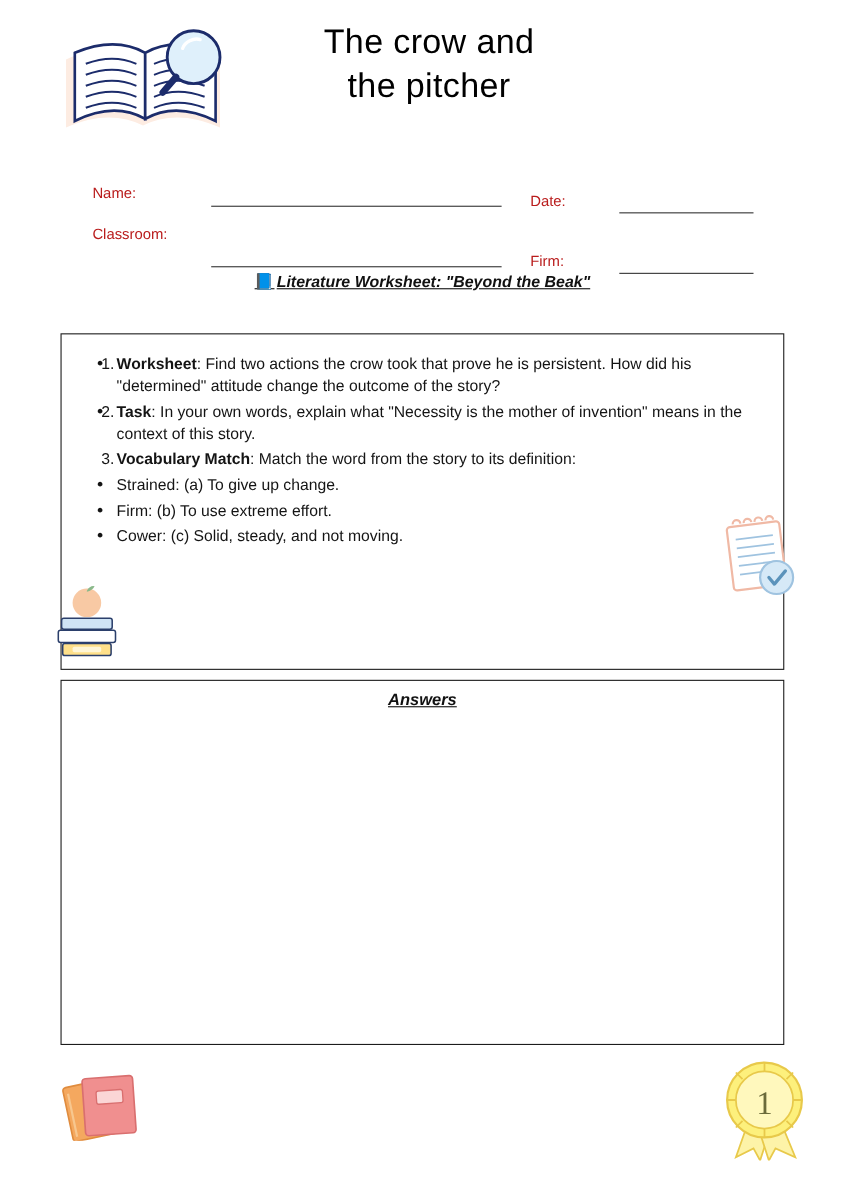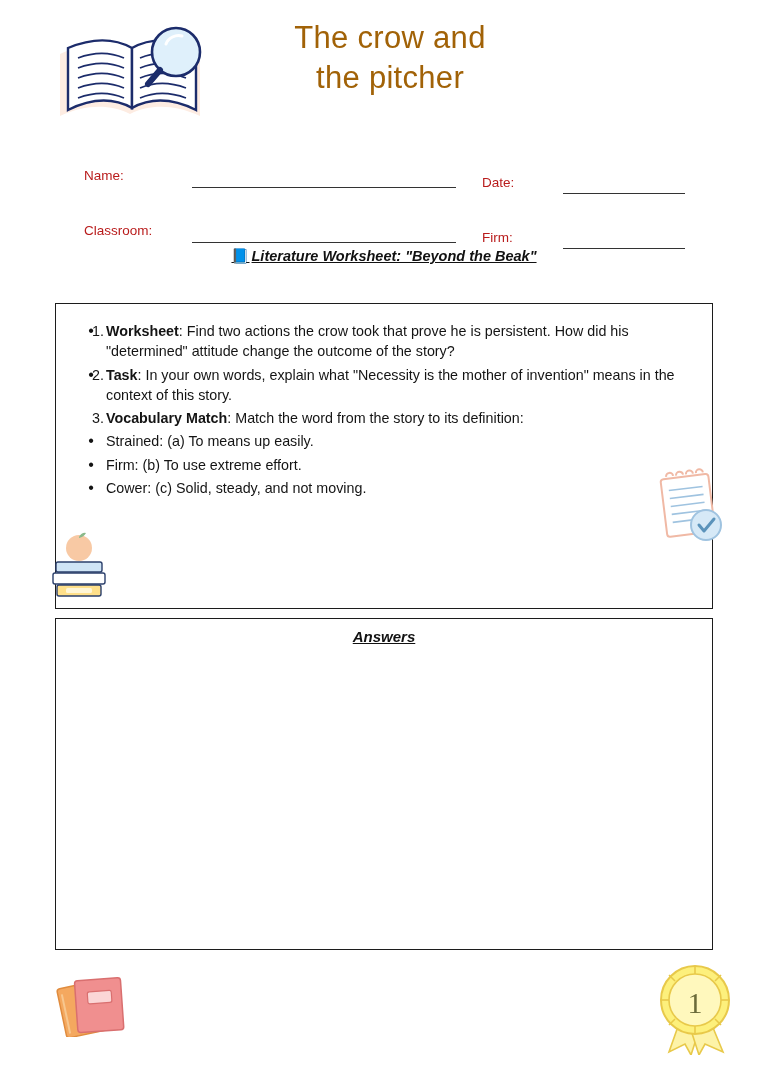--- a/index.html
+++ b/index.html
@@ -29,21 +29,21 @@
     height: 110px;
   }
   .worksheet-title {
     position: absolute;
     left: 240px;
     top: 18px;
     width: 300px;
     text-align: center;
     font-size: 31px;
     line-height: 1.28;
-    color: #a16207;
+    color: #000000;
     font-weight: 400;
     letter-spacing: 0.3px;
   }
 
   
   .fields {
     position: relative;
     height: 90px;
     margin-top: 8px;
   }
@@ -177,39 +177,39 @@
   </div>
 </div>
 
 <div class="fields">
   <span class="field-label" style="left:84px; top:20px;">Name:</span>
   <span class="field-line" style="left:192px; top:38px; width:264px;"></span>
 
   <span class="field-label" style="left:482px; top:27px;">Date:</span>
   <span class="field-line" style="left:563px; top:44px; width:122px;"></span>
 
-  <span class="field-label" style="left:84px; top:75px;">Classroom:</span>
+  <span class="field-label" style="left:84px; top:57px;">Classroom:</span>
   <span class="field-line" style="left:192px; top:93px; width:264px;"></span>
 
   <span class="field-label" style="left:482px; top:82px;">Firm:</span>
   <span class="field-line" style="left:563px; top:99px; width:122px;"></span>
 </div>
 
 <div class="section-heading">
   <span class="book-emoji">📘</span><span>Literature Worksheet: "Beyond the Beak"</span>
 </div>
 
 <div class="questions-box">
   <div class="q-list" id="question-list">
       <div class="q-item"><span class="q-marker">1.</span></div>
       <div class="q-item"><span class="q-marker bullet">•</span><span><span class="q-strong">Worksheet</span><span>: Find two actions the crow took that prove he is persistent. How did his "determined" attitude change the outcome of the story?</span></span></div>
       <div class="q-item"><span class="q-marker">2.</span></div>
       <div class="q-item"><span class="q-marker bullet">•</span><span><span class="q-strong">Task</span><span>: In your own words, explain what "Necessity is the mother of invention" means in the context of this story.</span></span></div>
       <div class="q-item"><span class="q-marker">3.</span><span><span class="q-strong">Vocabulary Match</span><span>: Match the word from the story to its definition:</span></span></div>
-      <div class="q-item"><span class="q-marker bullet">•</span><span><span>Strained: (a) To means up easily.</span></span></div>
+      <div class="q-item"><span class="q-marker bullet">•</span><span><span>Strained: (a) To give up change.</span></span></div>
       <div class="q-item"><span class="q-marker bullet">•</span><span><span>Firm: (b) To use extreme effort.</span></span></div>
       <div class="q-item"><span class="q-marker bullet">•</span><span><span>Cower: (c) Solid, steady, and not moving.</span></span></div>
     </div>
 </div>
 
 <div class="answers-box">
   <div class="answers-title">Answers</div>
   <div style="height:280px;"></div>
 </div>
 

